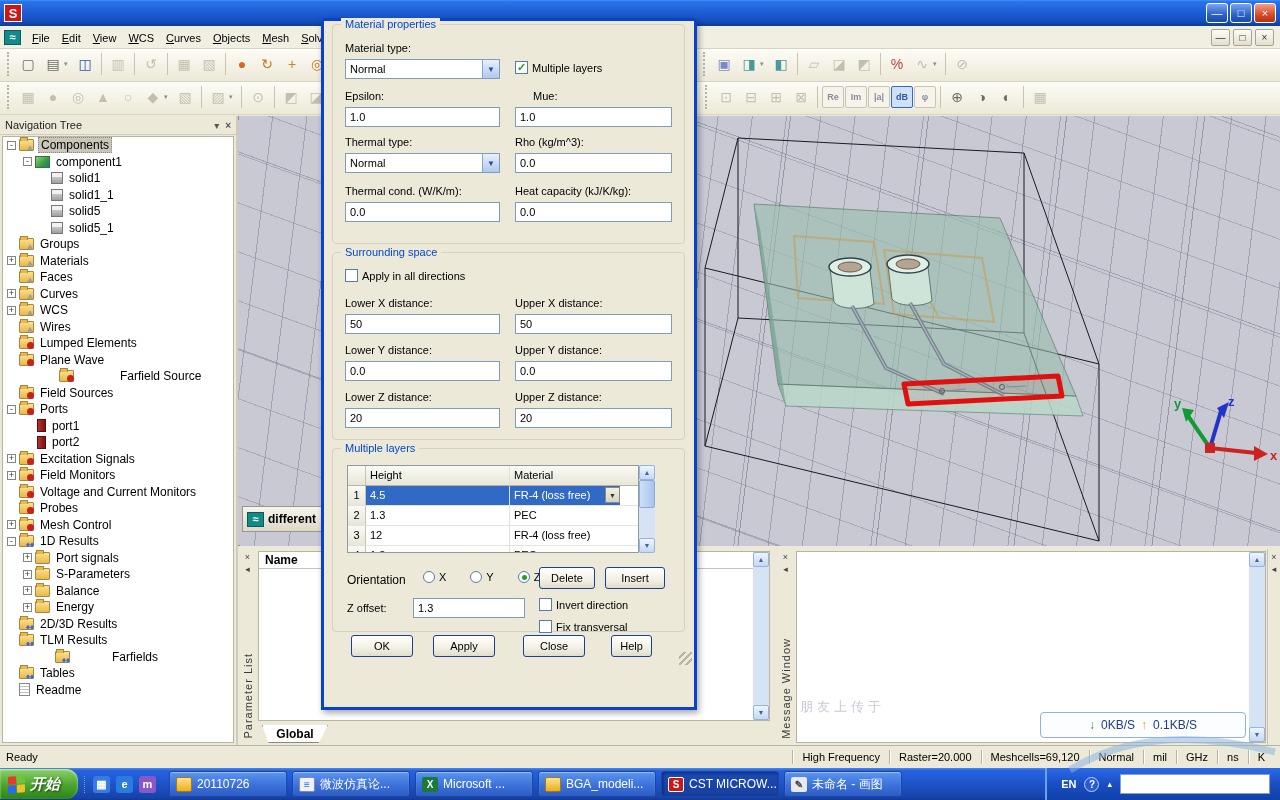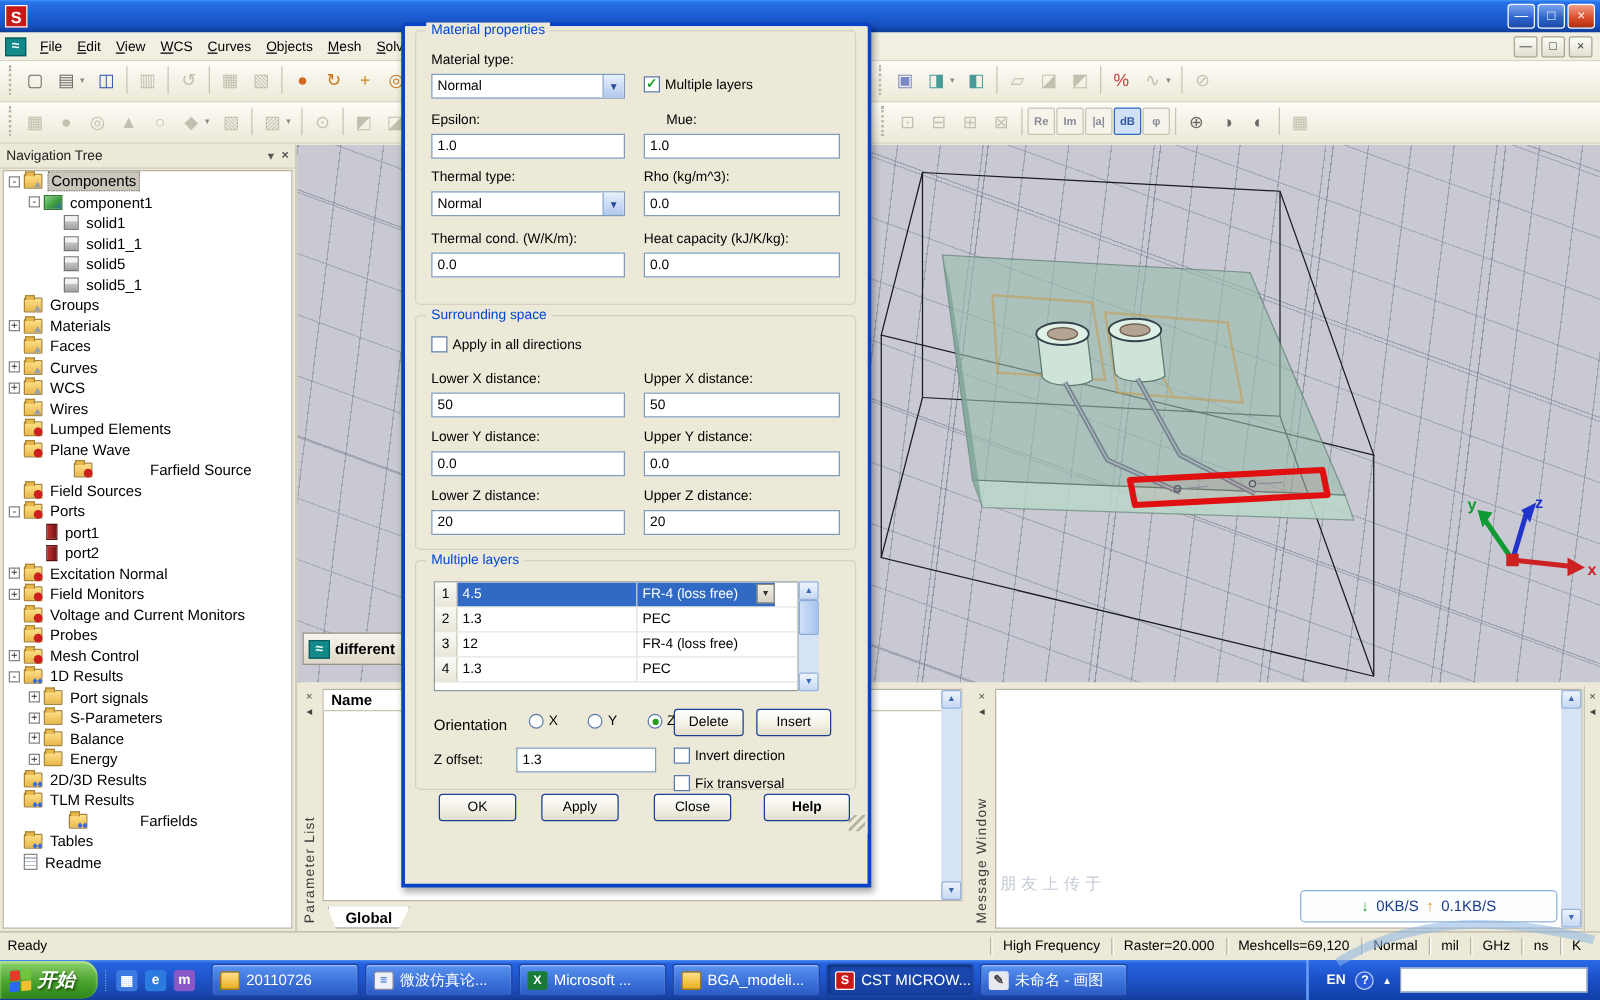--- a/index.html
+++ b/index.html
@@ -393,21 +393,21 @@
           <span class="tree-lbl">port1</span>
         </div>
         <div class="tree-row" style="padding-left: 20px;">
           <span class="tree-exp hidden"></span>
           <span class="ti ti-port"></span>
           <span class="tree-lbl">port2</span>
         </div>
         <div class="tree-row" style="padding-left: 4px;">
           <span class="tree-exp">+</span>
           <span class="ti ti-folder-red"></span>
-          <span class="tree-lbl">Excitation Normal</span>
+          <span class="tree-lbl">Excitation Signals</span>
         </div>
         <div class="tree-row" style="padding-left: 4px;">
           <span class="tree-exp">+</span>
           <span class="ti ti-folder-red"></span>
           <span class="tree-lbl">Field Monitors</span>
         </div>
         <div class="tree-row" style="padding-left: 4px;">
           <span class="tree-exp hidden"></span>
           <span class="ti ti-folder-red"></span>
           <span class="tree-lbl">Voltage and Current Monitors</span>
@@ -646,20 +646,25 @@
         <span class="lbl" style="left:12px;top:138px;">Lower Z distance:</span>
         <div class="fld" style="left:12px;top:155px;width:155px;">20</div>
         <span class="lbl" style="left:182px;top:138px;">Upper Z distance:</span>
         <div class="fld" style="left:182px;top:155px;width:157px;">20</div>
       </div>
 
       <div class="grp" style="left:8px;top:427px;width:353px;height:184px;">
         <span class="grp-legend">Multiple layers</span>
         <div class="layer-tbl" style="left:14px;top:16px;width:292px;height:88px;">
           <div id="layerRows">
+              <div class="lt-row hdr">
+                <span class="lt-num"></span>
+                <span class="lt-c lt-h">Height</span>
+                <span class="lt-c lt-m">Material</span>
+              </div>
               <div class="lt-row sel">
                 <span class="lt-num">1</span>
                 <span class="lt-c lt-h">4.5</span>
                 <span class="lt-c lt-m">FR-4 (loss free)<span class="lt-cmb">▼</span></span>
               </div>
               <div class="lt-row">
                 <span class="lt-num">2</span>
                 <span class="lt-c lt-h">1.3</span>
                 <span class="lt-c lt-m">PEC</span>
               </div>
@@ -707,21 +712,21 @@
         <span class="chk" style="left:206px;top:171px;">
           <span class="box"></span>
           <span>Fix transversal</span>
         </span>
       </div>
 
       <div id="dlgButtons">
           <div class="xp-btn" style="left: 27px; top: 614px; width: 62px;">OK</div>
           <div class="xp-btn" style="left: 109px; top: 614px; width: 62px;">Apply</div>
           <div class="xp-btn" style="left: 199px; top: 614px; width: 62px;">Close</div>
-          <div class="xp-btn" style="left: 287px; top: 614px; width: 69px; font-weight: bold;">Help</div>
+          <div class="xp-btn" style="left: 287px; top: 614px; width: 41px;">Help</div>
         </div>
       <div class="grip-dlg"></div>
     </div>
   </div>
 
   <div class="statusbar">
     <span class="st-left">Ready</span>
     <span id="statusFields" style="display:flex;align-items:center;">
         <span class="st-sep"></span>
         <span class="st-field">High Frequency</span>

